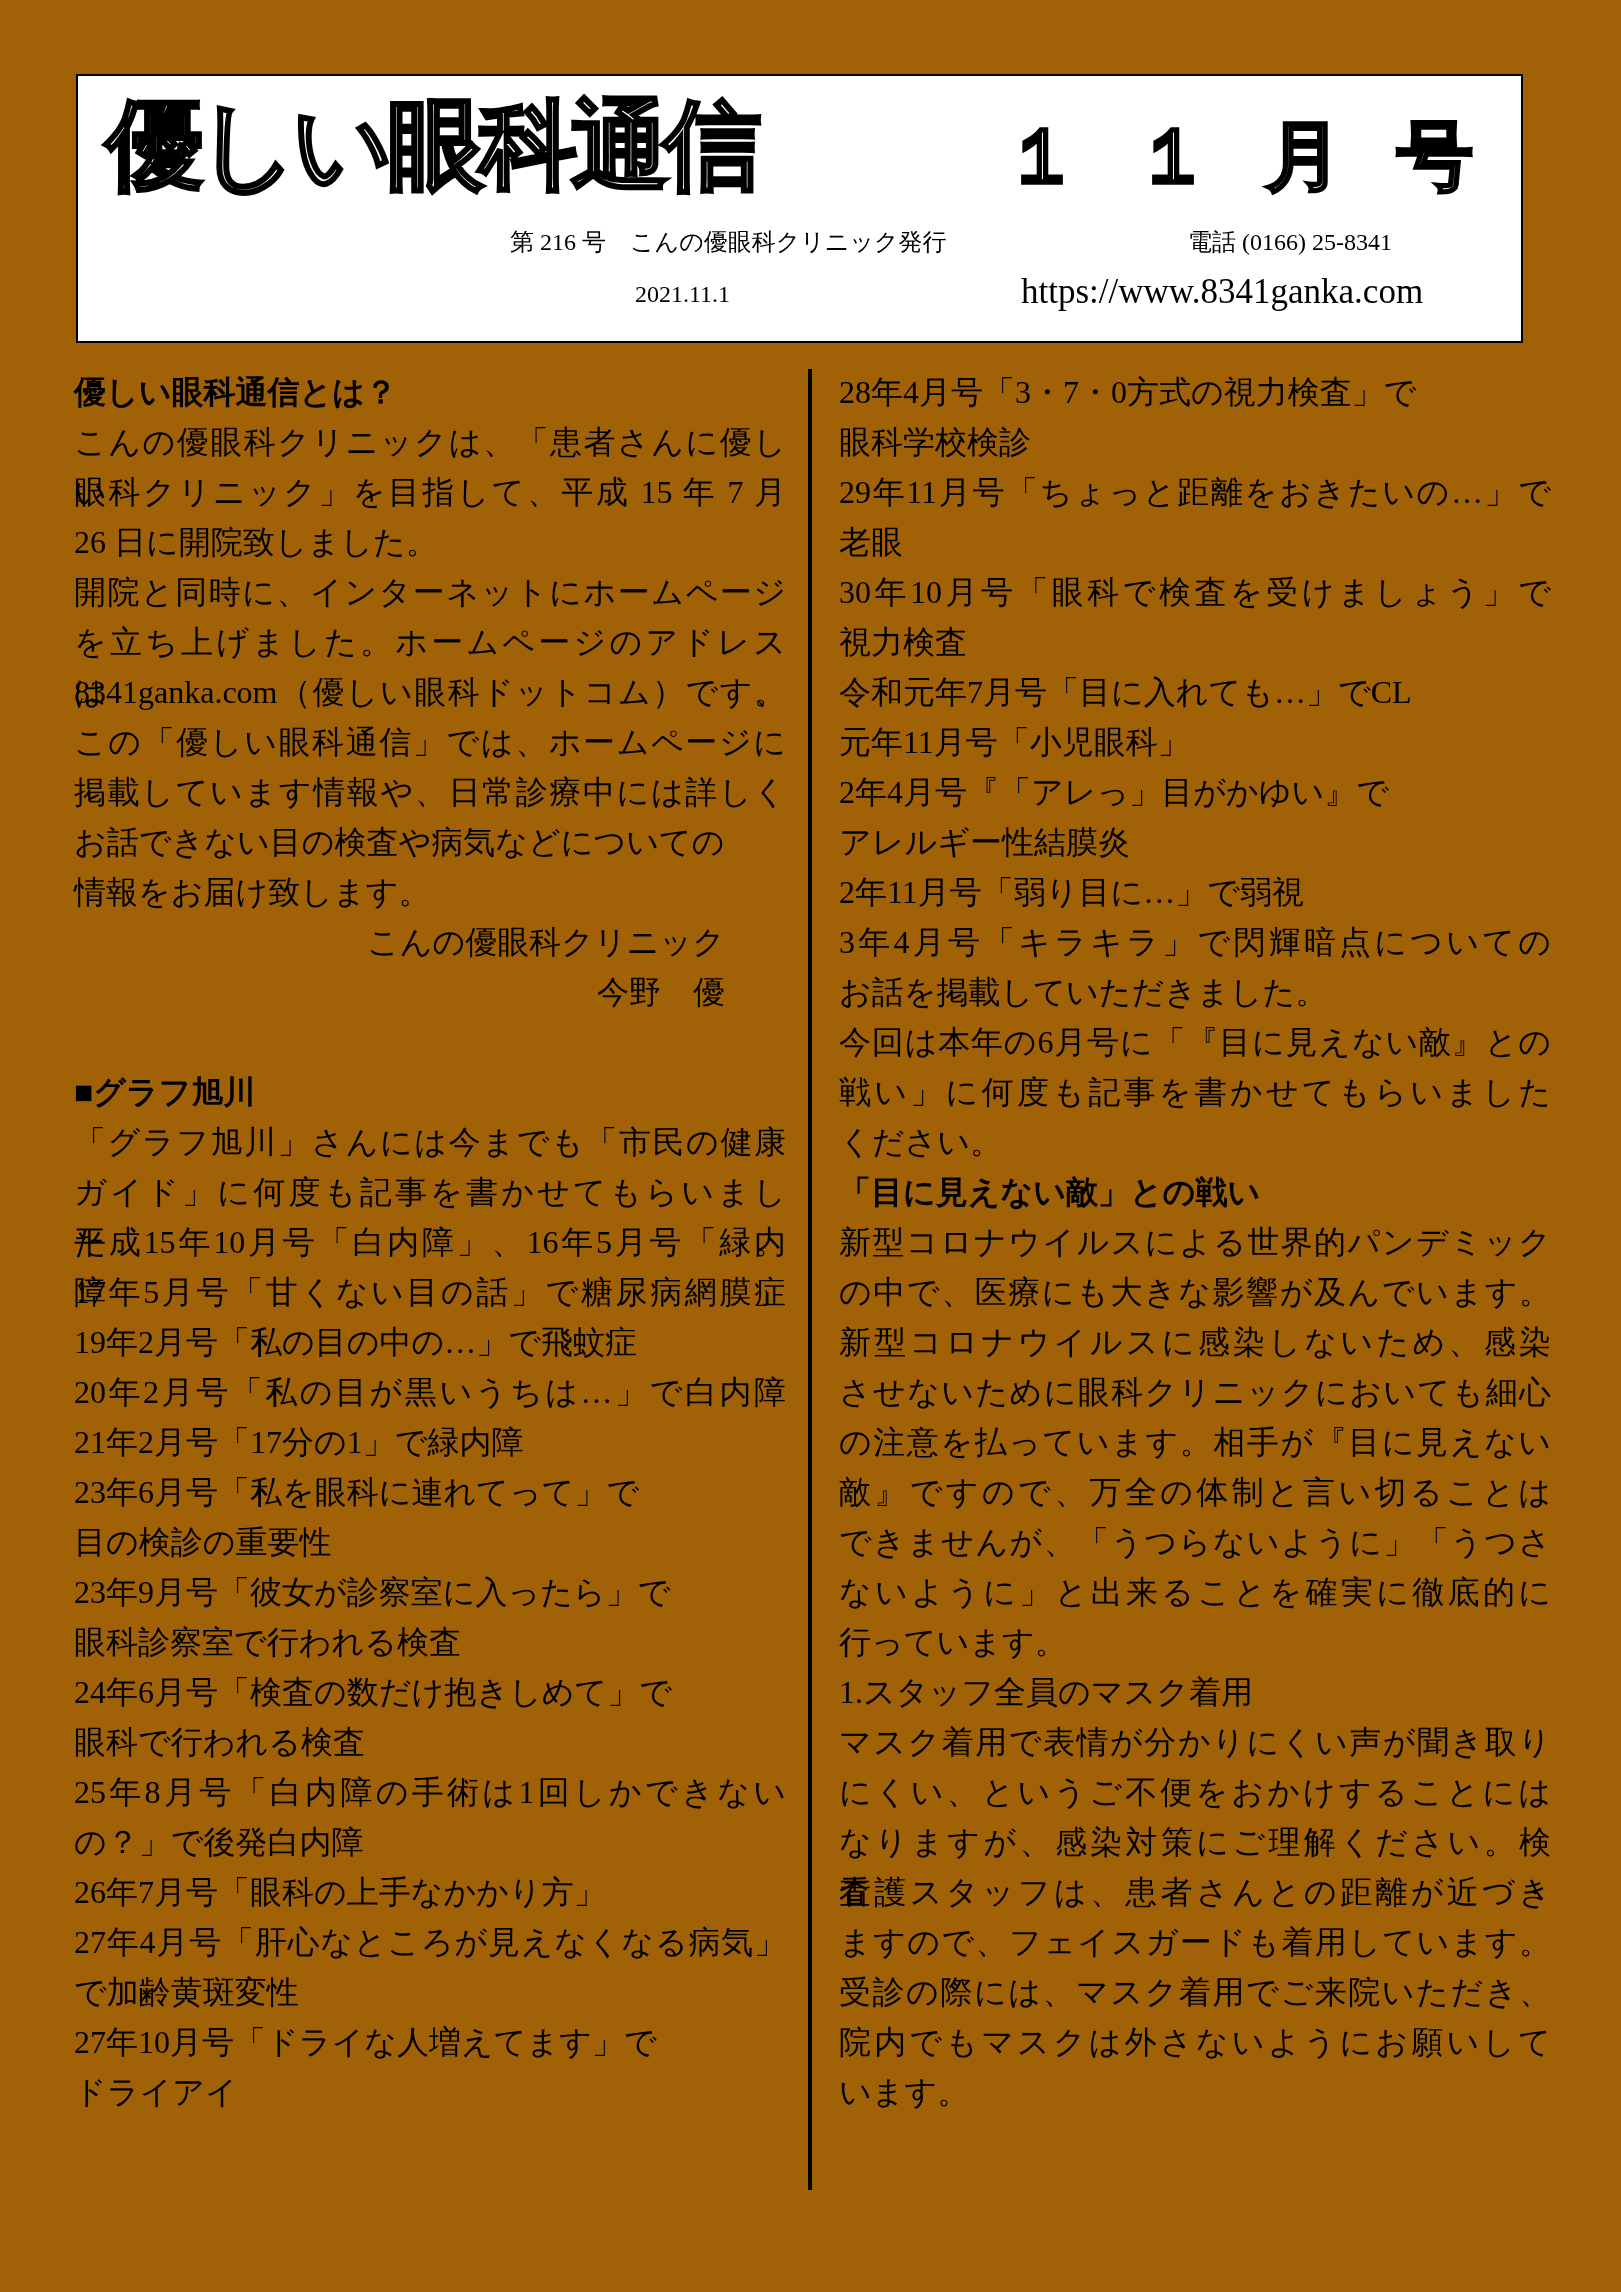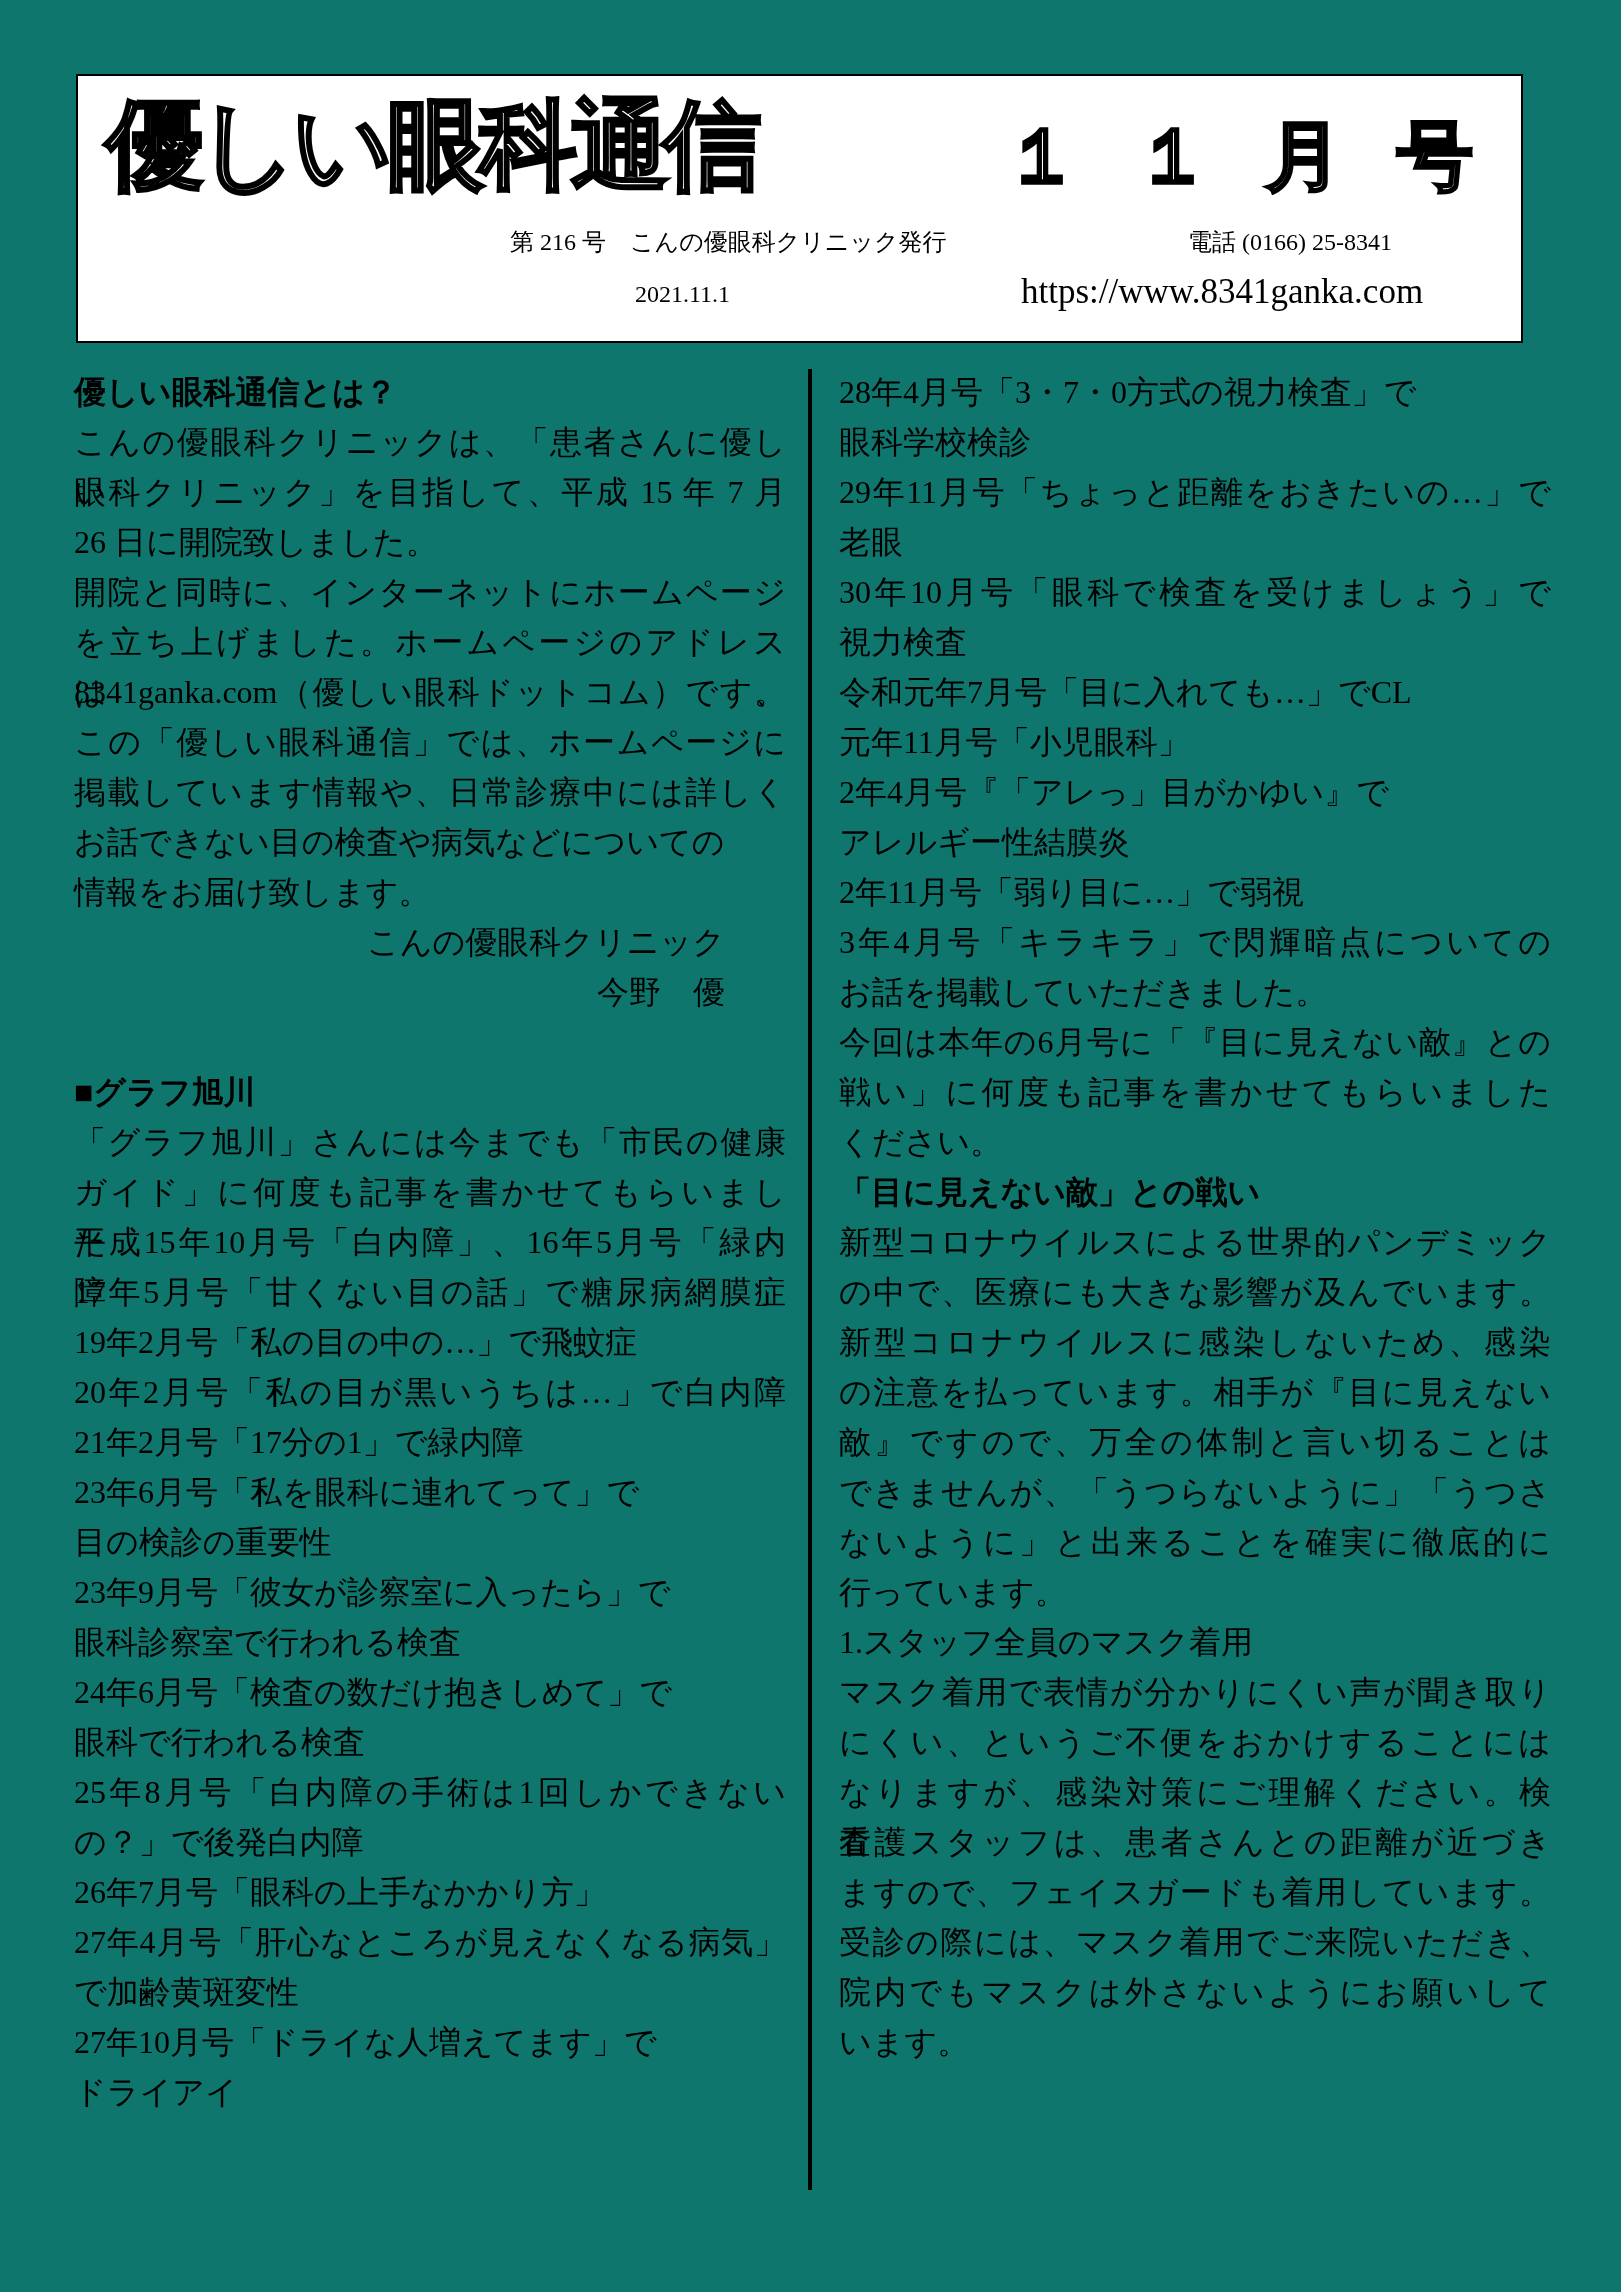--- a/index.html
+++ b/index.html
@@ -1,19 +1,19 @@
 <!DOCTYPE html>
 <html><head>
 <meta charset="utf-8">
 <style>
   html,body{margin:0;padding:0;background:#e8e8e8;}
   .page{
     position:relative;
     width:1621px;height:2293px;
-    background:#0f766e;
+    background:#a16207;
     overflow:hidden;
     font-family:"Liberation Serif","DejaVu Serif",serif;
     color:#000000;
   }
   
   .header-box{
     position:absolute;left:76px;top:74px;
     width:1443px;height:265px;
     border:2.9px solid #000000;
     background:#ffffff;
@@ -150,20 +150,21 @@
       <div class="line n">2年11月号「弱り目に…」で弱視</div>
       <div class="line j">3年4月号「キラキラ」で閃輝暗点についての</div>
       <div class="line n">お話を掲載していただきました。</div>
       <div class="line j">今回は本年の6月号に「『目に見えない敵』との</div>
       <div class="line j">戦い」に何度も記事を書かせてもらいました</div>
       <div class="line n">ください。</div>
       <div class="line h">「目に見えない敵」との戦い</div>
       <div class="line j">新型コロナウイルスによる世界的パンデミック</div>
       <div class="line j">の中で、医療にも大きな影響が及んでいます。</div>
       <div class="line j">新型コロナウイルスに感染しないため、感染</div>
+      <div class="line j">させないために眼科クリニックにおいても細心</div>
       <div class="line j">の注意を払っています。相手が『目に見えない</div>
       <div class="line j">敵』ですので、万全の体制と言い切ることは</div>
       <div class="line j">できませんが、「うつらないように」「うつさ</div>
       <div class="line j">ないように」と出来ることを確実に徹底的に</div>
       <div class="line n">行っています。</div>
       <div class="line n">1.スタッフ全員のマスク着用</div>
       <div class="line j">マスク着用で表情が分かりにくい声が聞き取り</div>
       <div class="line j">にくい、というご不便をおかけすることには</div>
       <div class="line j">なりますが、感染対策にご理解ください。検査・</div>
       <div class="line j">看護スタッフは、患者さんとの距離が近づき</div>

